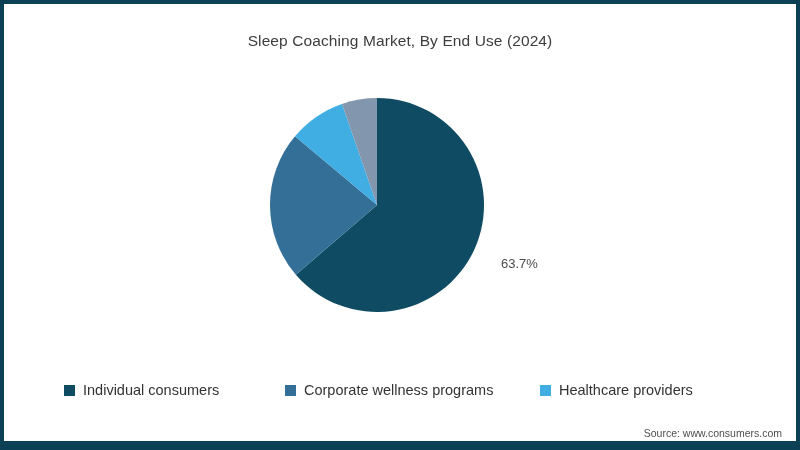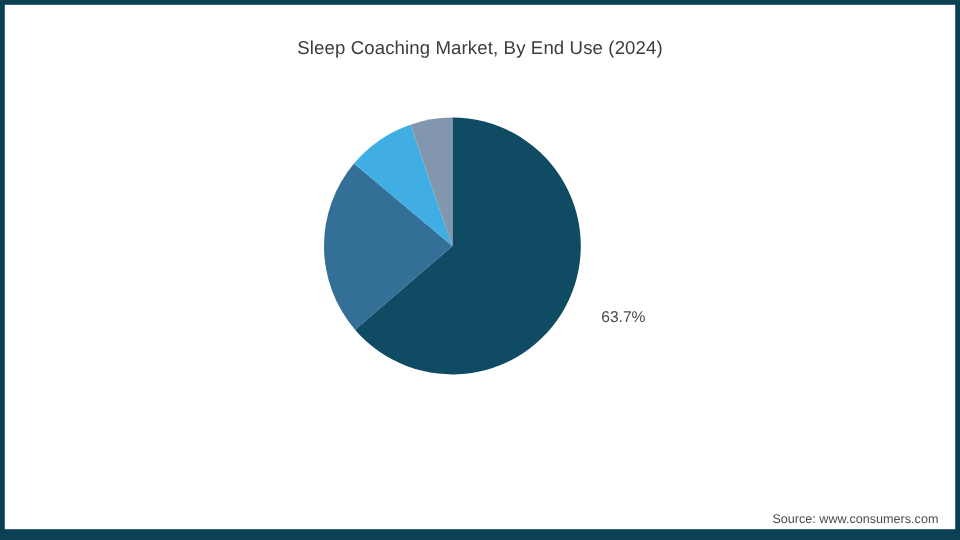--- a/index.html
+++ b/index.html
@@ -150,16 +150,34 @@
           <path d="M 107 107 L 107.000 0.000 A 107 107 0 1 1 25.855 176.746 Z" fill="#0f4c63"></path>
           <path d="M 107 107 L 25.855 176.746 A 107 107 0 0 1 24.985 38.279 Z" fill="#336f97"></path>
           <path d="M 107 107 L 24.985 38.279 A 107 107 0 0 1 72.023 5.878 Z" fill="#41aee3"></path>
           <path d="M 107 107 L 72.023 5.878 A 107 107 0 0 1 107.000 0.000 Z" fill="#8296ae"></path>
         </g>
     </svg>
   </div>
 
   <div class="pct-label">63.7%</div>
 
+  <div class="legend">
+
+    <div class="legend-item i0">
+      <span class="legend-swatch" id="sw0" style="background: rgb(15, 76, 99);"></span>
+      <span class="legend-label">Individual consumers</span>
+    </div>
+
+    <div class="legend-item i1">
+      <span class="legend-swatch" id="sw1" style="background: rgb(51, 111, 151);"></span>
+      <span class="legend-label">Corporate wellness programs</span>
+    </div>
+
+    <div class="legend-item i2">
+      <span class="legend-swatch" id="sw2" style="background: rgb(65, 174, 227);"></span>
+      <span class="legend-label">Healthcare providers</span>
+    </div>
+
+  </div>
 
   <div class="source-note">Source: www.consumers.com</div>
 
 </div>
 
 </body></html>

